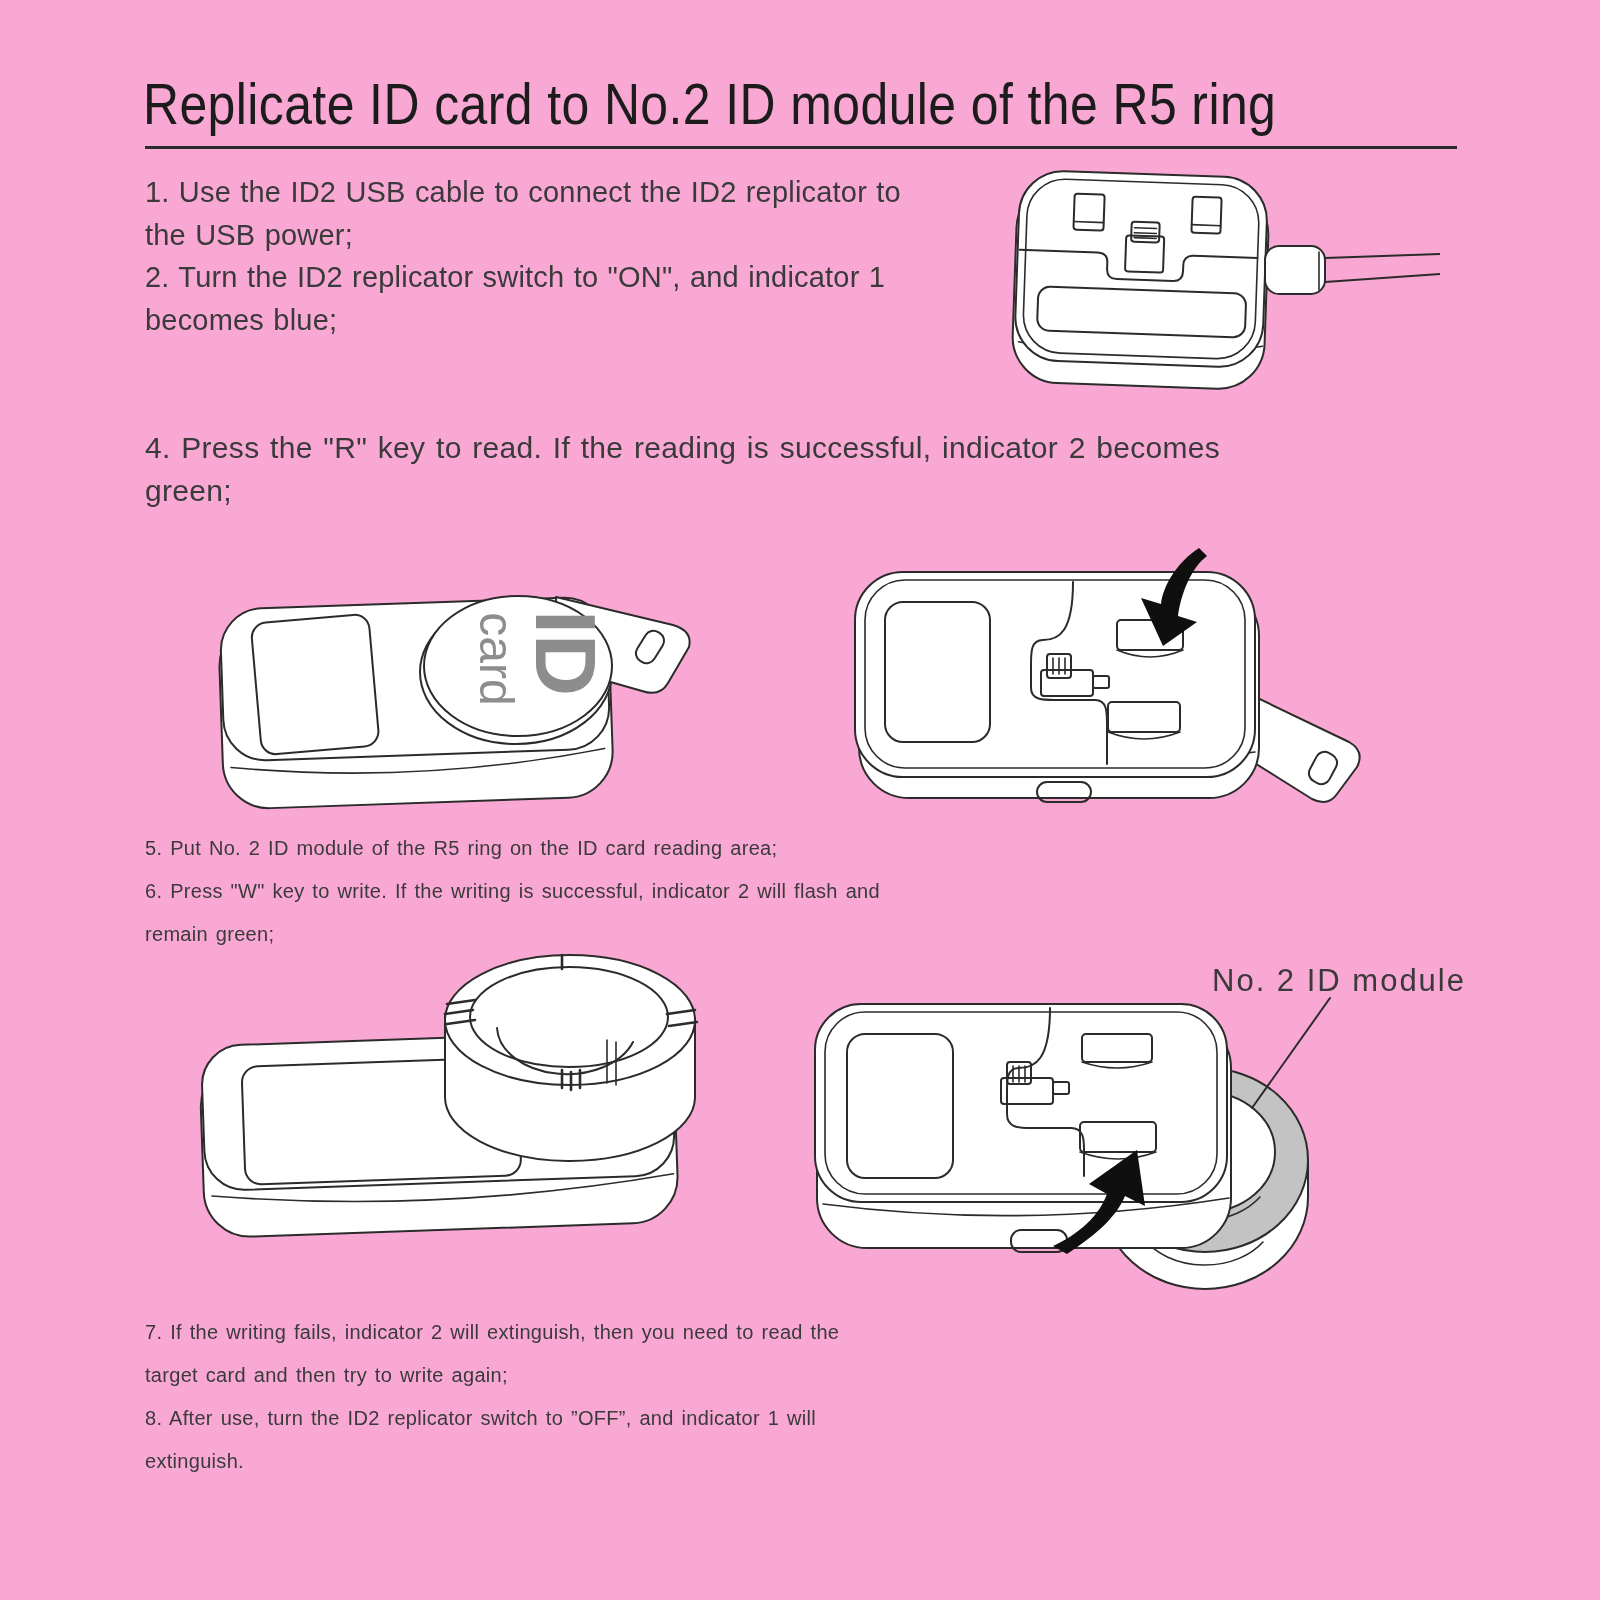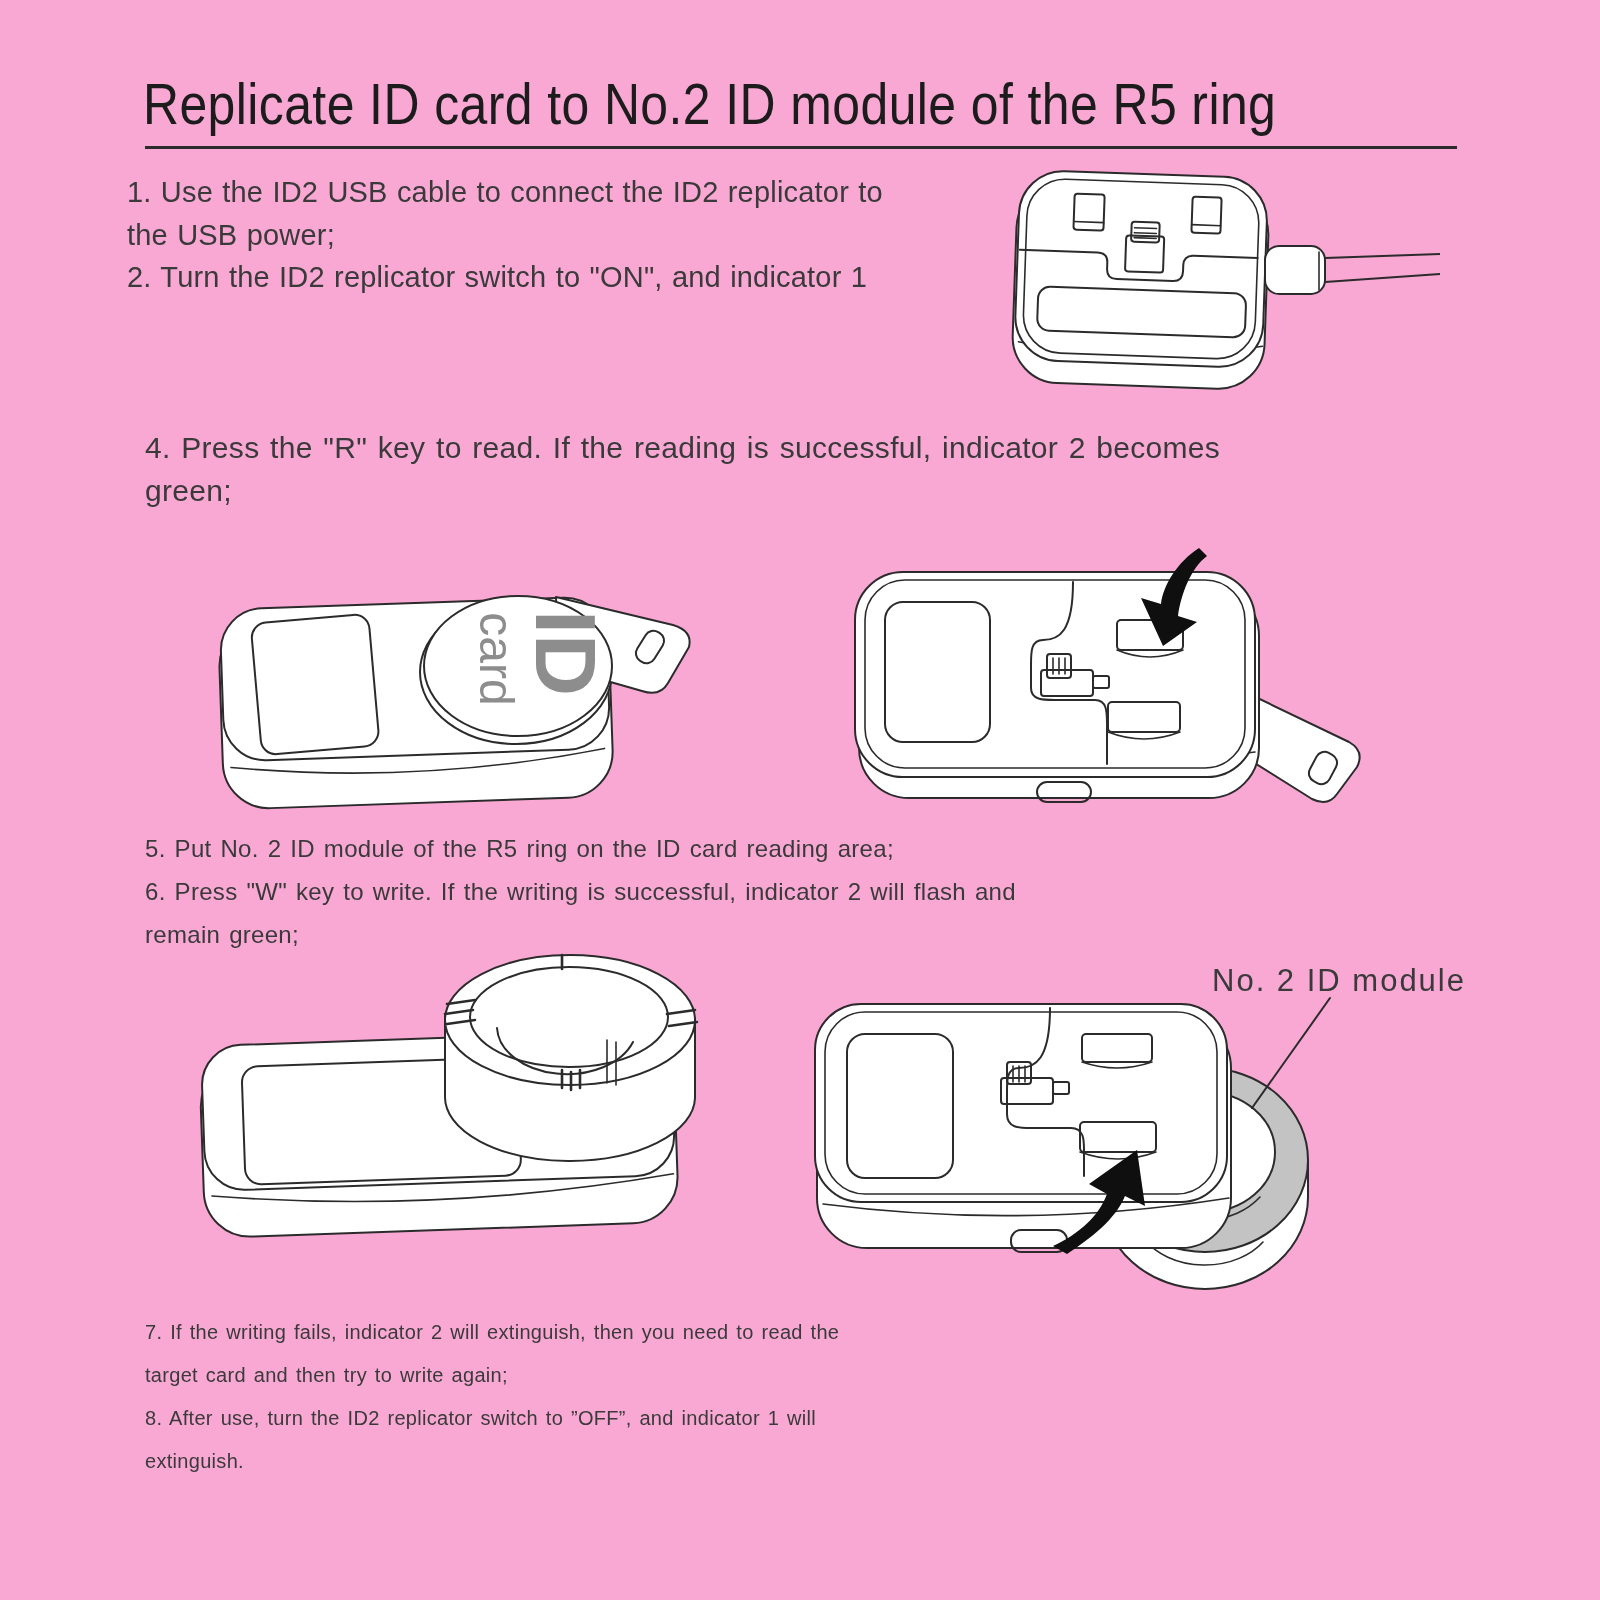--- a/index.html
+++ b/index.html
@@ -9,23 +9,23 @@
   }
   .title{
     position:absolute;left:143px;top:74px;margin:0;
     font-size:58px;line-height:60px;font-weight:400;color:var(--title_text,#1c1c1c);
     white-space:nowrap;letter-spacing:0.5px;
     transform:scaleX(0.86);transform-origin:left top;
   }
   .rule{position:absolute;left:145px;top:146px;width:1312px;height:3px;background:var(--ink,#222);}
   .tblock{position:absolute;color:var(--body_text,#3a3a3a);}
   .tblock .line{white-space:nowrap;}
-  .b1{left:127px;top:171px;font-size:29px;line-height:42.5px;letter-spacing:0.2px;word-spacing:1px;}
+  .b1{left:145px;top:171px;font-size:29px;line-height:42.5px;letter-spacing:0.2px;word-spacing:1px;}
   .b2{left:145px;top:426px;font-size:30px;line-height:43px;letter-spacing:0.3px;word-spacing:2px;}
-  .b3{left:145px;top:827px;font-size:24px;line-height:43px;letter-spacing:0.3px;word-spacing:2px;}
+  .b3{left:145px;top:827px;font-size:20px;line-height:43px;letter-spacing:0.3px;word-spacing:2px;}
   .b4{left:145px;top:1311px;font-size:20px;line-height:43px;letter-spacing:0.3px;word-spacing:2px;}
   .module-label{
     position:absolute;left:1212px;top:963px;font-size:31px;letter-spacing:2px;
     color:var(--body_text,#3a3a3a);white-space:nowrap;
   }
   .illus{position:absolute;color:var(--ink,#2b2b2b);}
   .i1{left:1003px;top:162px;}
   .i2{left:198px;top:555px;}
   .i3{left:845px;top:542px;}
   .i4{left:183px;top:938px;}
@@ -48,20 +48,21 @@
 
 <div class="page">
 
   <h1 class="title">Replicate ID card to No.2 ID module of the R5 ring</h1>
   <div class="rule"></div>
 
   <div class="tblock b1">
     <div class="line">1. Use the ID2 USB cable to connect the ID2 replicator to</div>
     <div class="line">the USB power;</div>
     <div class="line">2. Turn the ID2 replicator switch to "ON", and indicator 1</div>
+    <div class="line">becomes blue;</div>
   </div>
 
   <svg class="illus i1" width="437" height="233" viewBox="0 0 437 233">
     <g transform="rotate(2 140 110)">
       <rect class="wfill" x="12" y="24" width="252" height="200" rx="46"></rect>
       <path class="thin" d="M18 184 Q138 206 262 180"></path>
       <rect class="wfill" x="14" y="12" width="248" height="190" rx="44"></rect>
       <rect class="thin" x="22" y="20" width="232" height="174" rx="38"></rect>
       <rect x="69" y="34" width="30" height="36" rx="3"></rect>
       <path class="thin" d="M69 62 h30"></path>

